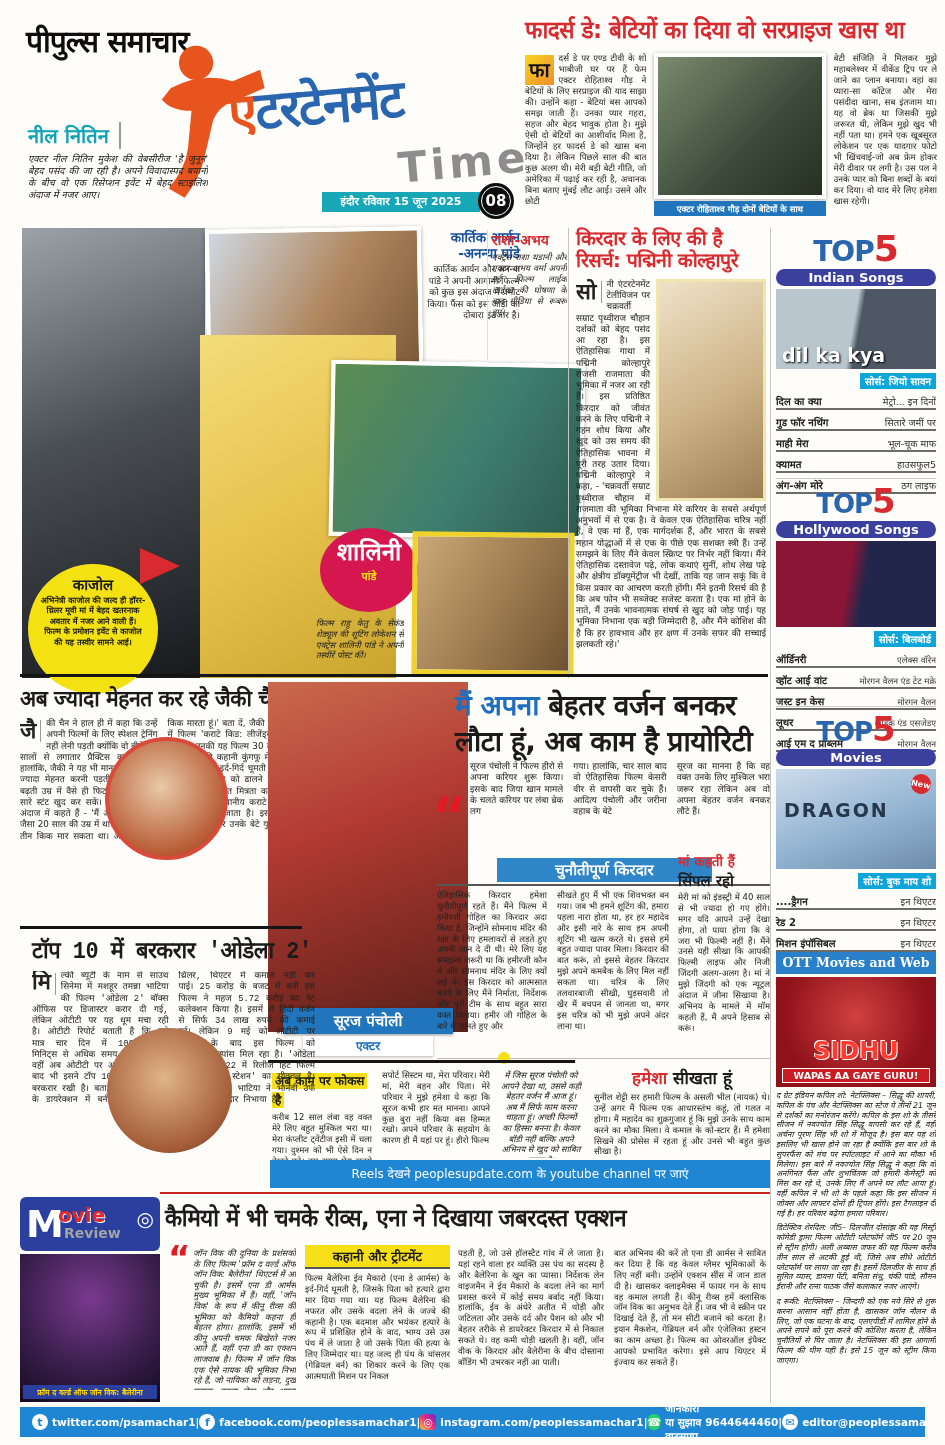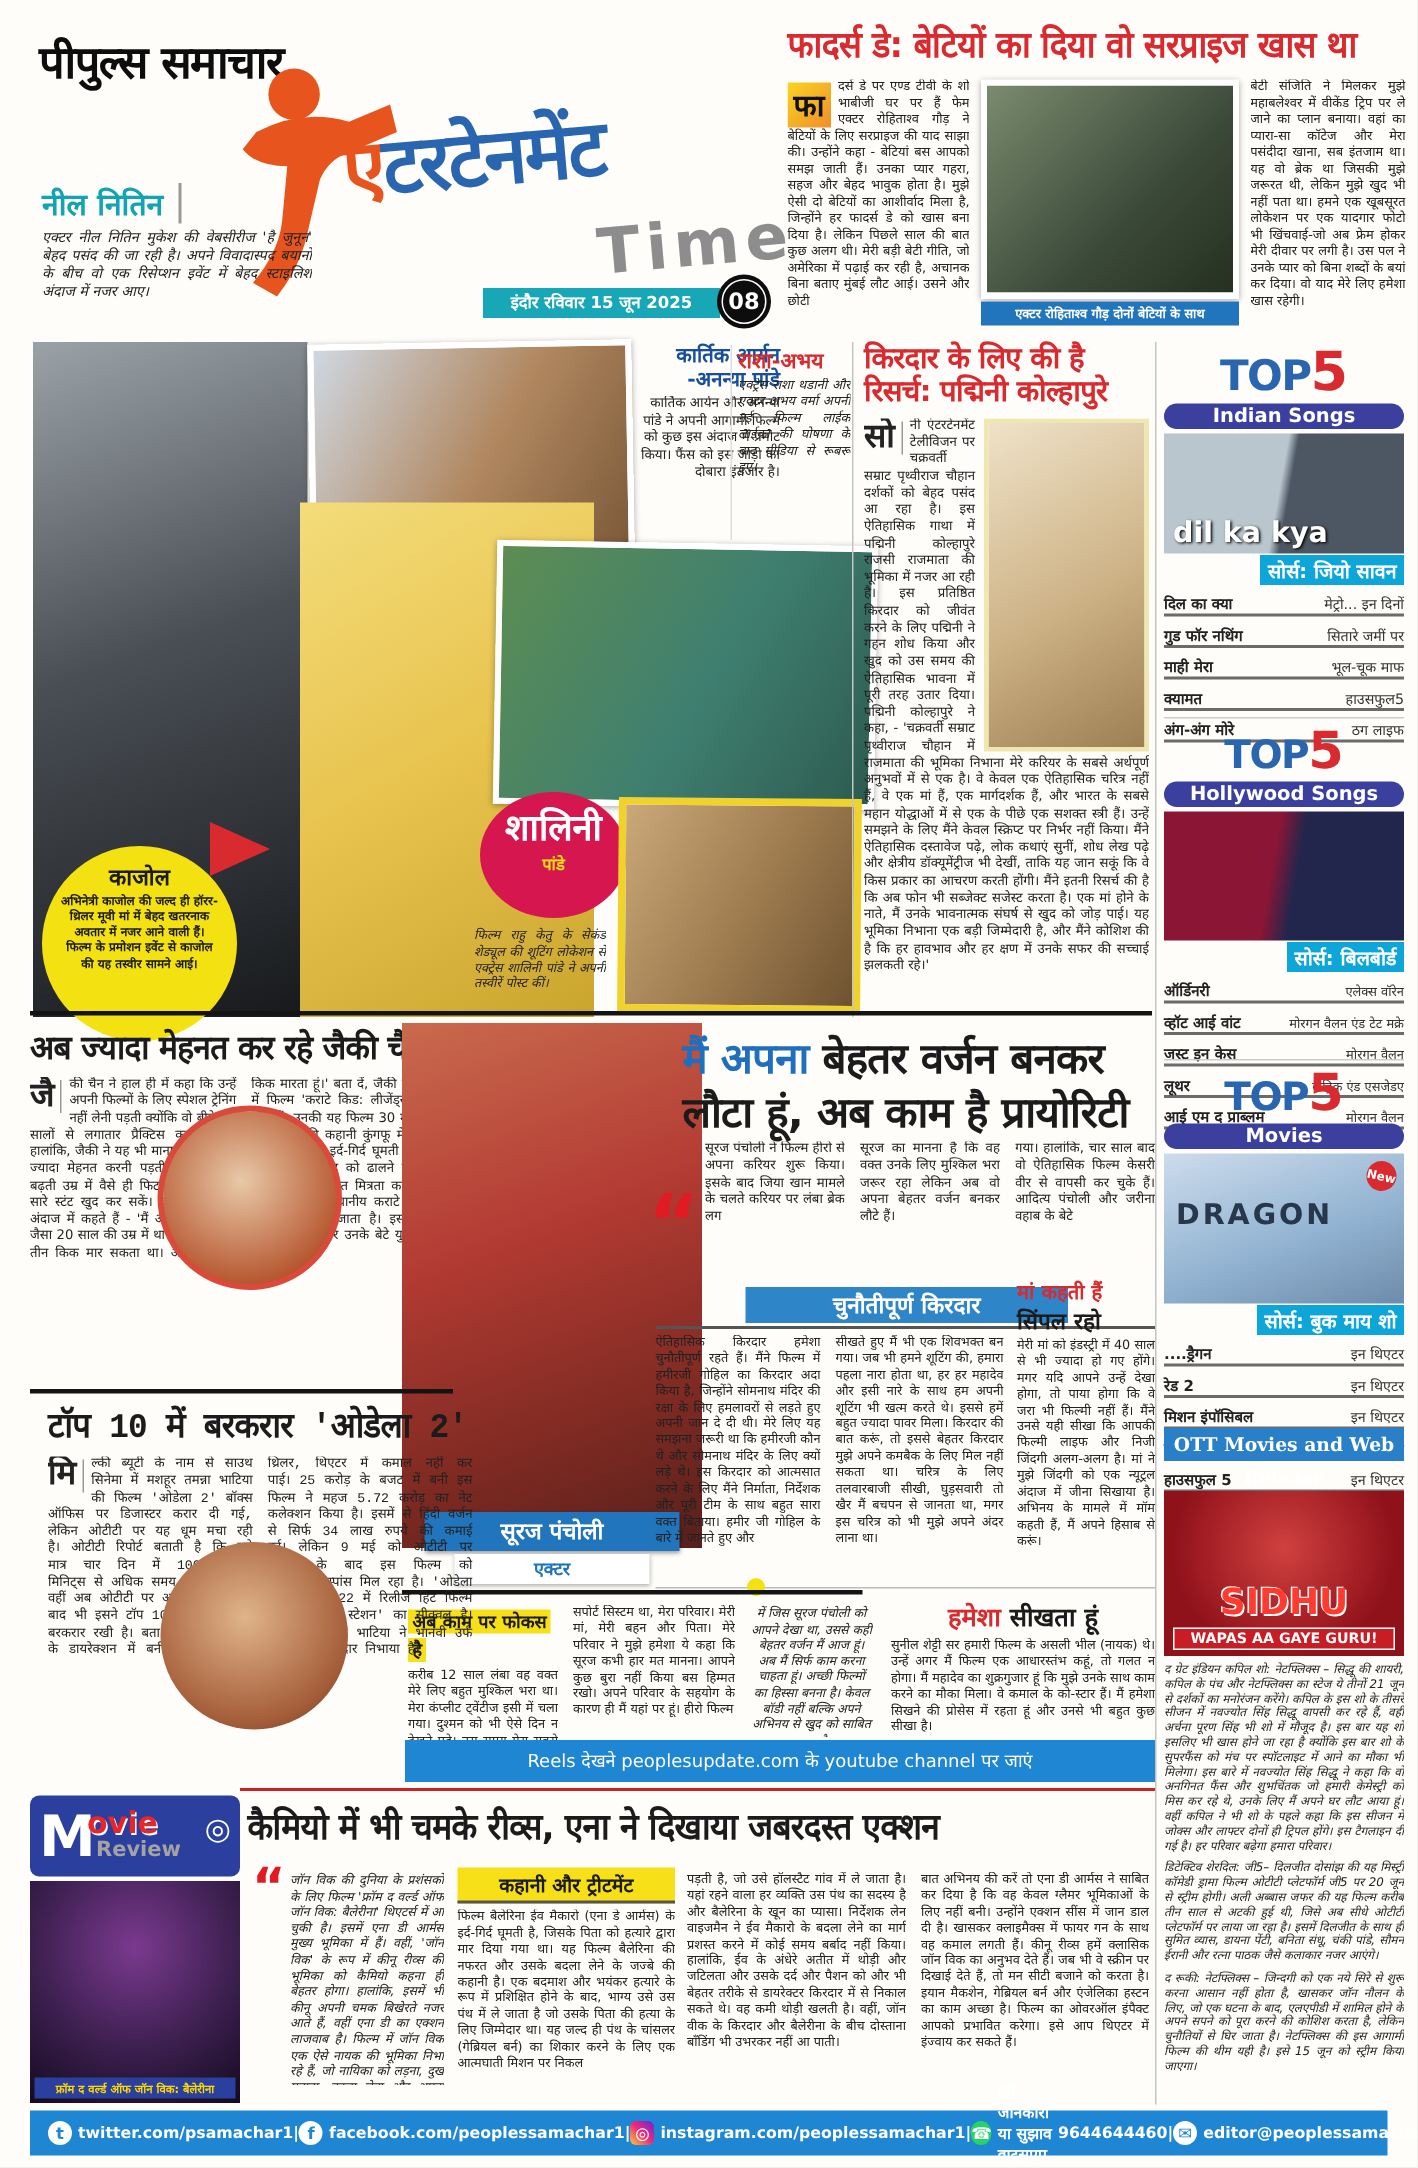--- a/index.html
+++ b/index.html
@@ -15,21 +15,21 @@
   .red{color:#d92b2f;}
   .blue{color:#1f6fbe;}
   .teal{color:#12a3b4;}
   .photo{background-size:cover;}
   .whiteframe{border:4px solid #fff;box-shadow:0 1px 4px rgba(0,0,0,.35);}
   .cap-bar{background:#2175bc;color:#fff;font-size:8.5px;text-align:center;padding:2px 3px;font-weight:bold;}
   .top5-band{background:#3b3f9e;color:#fff;font-weight:bold;text-align:center;border-radius:9px;font-size:13px;line-height:17px;height:17px;}
   .top5-row{display:flex;justify-content:space-between;align-items:flex-end;border-bottom:2px solid #6b6b6b;height:16px;margin-top:3px;}
   .top5-row .l{font-weight:bold;font-size:10px;color:#222;}
   .top5-row .r{font-size:9.5px;color:#333;}
-  .src-tag{background:#0ea5d8;color:#fff;font-size:13px;font-weight:bold;padding:1px 5px;display:inline-block;margin-left:16px;}
+  .src-tag{background:#0ea5d8;color:#fff;font-size:10px;font-weight:bold;padding:1px 5px;display:inline-block;margin-left:16px;}
   .col2{column-count:2;column-gap:10px;}
   .ylw-head{background:#f7e017;display:inline;font-weight:bold;font-size:12px;padding:1px 3px;box-decoration-break:clone;}
   .vline{background:#c4c4c0;width:1px;}
   .blackline{background:#141414;}
   .footer-ic{display:inline-flex;width:16px;height:16px;border-radius:50%;background:#fff;color:#1f86d4;
              font-weight:bold;font-size:11px;align-items:center;justify-content:center;margin-right:4px;}
 </style>
 </head>
 <body>
 
@@ -224,21 +224,21 @@
 
         <div class="top5-row">
           <span class="l">हाउसफुल 5</span>
           <span class="r">इन थिएटर</span>
         </div>
       </div>
   </div>
 
   <div class="abs" style="left:776px;top:952px;width:160px;height:452px;overflow:hidden;">
     <div style="background:#2a7fc9;color:#fff;font-weight:bold;font-size:12.5px;text-align:center;line-height:22px;height:22px;font-family:'DejaVu Serif','Liberation Serif',serif;">OTT Movies and Web Release</div>
-    <div class="photo" style="height:110px;margin-top:20px;background:radial-gradient(circle at 50% 35%,#d04040,#8f1119 70%);position:relative;">
+    <div class="photo" style="height:110px;margin-top:3px;background:radial-gradient(circle at 50% 35%,#d04040,#8f1119 70%);position:relative;">
       <div style="position:absolute;left:0;right:0;bottom:22px;text-align:center;color:#ff3b30;font-weight:bold;font-size:24px;text-shadow:-1px -1px 0 #fff,1px 1px 0 #fff;">SIDHU</div>
       <div style="position:absolute;left:6px;right:6px;bottom:4px;background:#c81d25;color:#fff;font-weight:bold;font-size:9.5px;text-align:center;padding:1px 0;border:1px solid #fff;">WAPAS AA GAYE GURU!</div>
     </div>
     <div style="margin-top:4px;">
 
         <p class="body-txt body-it" style="font-size:7.9px;line-height:1.24;margin:0 0 5px 0;">द ग्रेट इंडियन कपिल शो: नेटफ्लिक्स – सिद्धू की शायरी, कपिल के पंच और नेटफ्लिक्स का स्टेज ये तीनों 21 जून से दर्शकों का मनोरंजन करेंगे। कपिल के इस शो के तीसरे सीजन में नवज्योत सिंह सिद्धू वापसी कर रहे हैं, वहीं अर्चना पूरण सिंह भी शो में मौजूद है। इस बार यह शो इसलिए भी खास होने जा रहा है क्योंकि इस बार शो के सुपरफैंस को मंच पर स्पॉटलाइट में आने का मौका भी मिलेगा। इस बारे में नवज्योत सिंह सिद्धू ने कहा कि वो अनगिनत फैंस और शुभचिंतक जो हमारी केमेस्ट्री को मिस कर रहे थे, उनके लिए मैं अपने घर लौट आया हूं। वहीं कपिल ने भी शो के पहले कहा कि इस सीजन में जोक्स और लाफ्टर दोनों ही ट्रिपल होंगे। इस टैगलाइन दी गई है। हर परिवार बढ़ेगा हमारा परिवार।</p>
 
         <p class="body-txt body-it" style="font-size:7.9px;line-height:1.24;margin:0 0 5px 0;">डिटेक्टिव शेरदिल: जी5– दिलजीत दोसांझ की यह मिस्ट्री कॉमेडी ड्रामा फिल्म ओटीटी प्लेटफॉर्म जी5 पर 20 जून से स्ट्रीम होगी। अली अब्बास जफर की यह फिल्म करीब तीन साल से अटकी हुई थी, जिसे अब सीधे ओटीटी प्लेटफॉर्म पर लाया जा रहा है। इसमें दिलजीत के साथ ही सुमित व्यास, डायना पेंटी, बनिता संधू, चंकी पांडे, सौमन ईरानी और रत्ना पाठक जैसे कलाकार नजर आएंगे।</p>
 
         <p class="body-txt body-it" style="font-size:7.9px;line-height:1.24;margin:0 0 5px 0;">द रूकी: नेटफ्लिक्स – जिन्दगी को एक नये सिरे से शुरू करना आसान नहीं होता है, खासकर जॉन नौलन के लिए, जो एक घटना के बाद, एलएपीडी में शामिल होने के अपने सपने को पूरा करने की कोशिश करता है, लेकिन चुनौतियों से घिर जाता है। नेटफ्लिक्स की इस आगामी फिल्म की थीम यही है। इसे 15 जून को स्ट्रीम किया जाएगा।</p>
@@ -261,22 +261,22 @@
 
   <div class="abs" style="left:455px;top:688px;width:315px;">
     <div class="hl" style="font-size:28px;line-height:1.3;">
       <span class="blue">मैं अपना</span><span> बेहतर वर्जन बनकर लौटा हूं, अब काम है प्रायोरिटी</span>
     </div>
   </div>
   <div class="abs" style="left:432px;top:790px;color:#e01b24;font-size:52px;font-weight:bold;line-height:1;">“</div>
 
   <div class="abs" style="left:470px;top:761px;width:300px;display:flex;gap:10px;">
     <div class="body-txt" style="width:94px;font-size:8.8px;height:62px;">सूरज पंचोली ने फिल्म हीरो से अपना करियर शुरू किया। इसके बाद जिया खान मामले के चलते करियर पर लंबा ब्रेक लग</div>
+    <div class="body-txt" style="width:94px;font-size:8.8px;height:62px;">गया। हालांकि, चार साल बाद वो ऐतिहासिक फिल्म केसरी वीर से वापसी कर चुके हैं। आदित्य पंचोली और जरीना वहाब के बेटे</div>
     <div class="body-txt" style="width:94px;font-size:8.8px;height:62px;">सूरज का मानना है कि वह वक्त उनके लिए मुश्किल भरा जरूर रहा लेकिन अब वो अपना बेहतर वर्जन बनकर लौटे हैं।</div>
-    <div class="body-txt" style="width:94px;font-size:8.8px;height:62px;">गया। हालांकि, चार साल बाद वो ऐतिहासिक फिल्म केसरी वीर से वापसी कर चुके हैं। आदित्य पंचोली और जरीना वहाब के बेटे</div>
   </div>
 
   <div class="abs" style="left:497px;top:858px;width:215px;height:24px;background:#2e86c8;color:#fff;font-weight:bold;font-size:15px;text-align:center;line-height:24px;">चुनौतीपूर्ण किरदार</div>
   <div class="abs" style="left:437px;top:884px;width:333px;height:2px;background:#555;"></div>
   <div class="abs body-txt" style="left:437px;top:890px;width:110px;height:162px;font-size:8.5px;">ऐतिहासिक किरदार हमेशा चुनौतीपूर्ण रहते हैं। मैंने फिल्म में हमीरजी गोहिल का किरदार अदा किया है, जिन्होंने सोमनाथ मंदिर की रक्षा के लिए हमलावरों से लड़ते हुए अपनी जान दे दी थी। मेरे लिए यह समझना जरूरी था कि हमीरजी कौन थे और सोमनाथ मंदिर के लिए क्यों लड़े थे। इस किरदार को आत्मसात करने के लिए मैंने निर्माता, निर्देशक और पूरी टीम के साथ बहुत सारा वक्त बिताया। हमीर जी गोहिल के बारे में जानते हुए और</div>
   <div class="abs body-txt" style="left:557px;top:890px;width:112px;height:162px;font-size:8.5px;">सीखते हुए मैं भी एक शिवभक्त बन गया। जब भी हमने शूटिंग की, हमारा पहला नारा होता था, हर हर महादेव और इसी नारे के साथ हम अपनी शूटिंग भी खत्म करते थे। इससे हमें बहुत ज्यादा पावर मिला। किरदार की बात करूं, तो इससे बेहतर किरदार मुझे अपने कमबैक के लिए मिल नहीं सकता था। चरित्र के लिए तलवारबाजी सीखी, घुड़सवारी तो खैर मैं बचपन से जानता था, मगर इस चरित्र को भी मुझे अपने अंदर लाना था।</div>
 
   <div class="abs" style="left:678px;top:852px;width:92px;">
     <div class="red" style="font-weight:bold;font-size:13.5px;">मां कहती हैं</div>
     <div style="font-weight:bold;font-size:15px;">सिंपल रहो</div>

